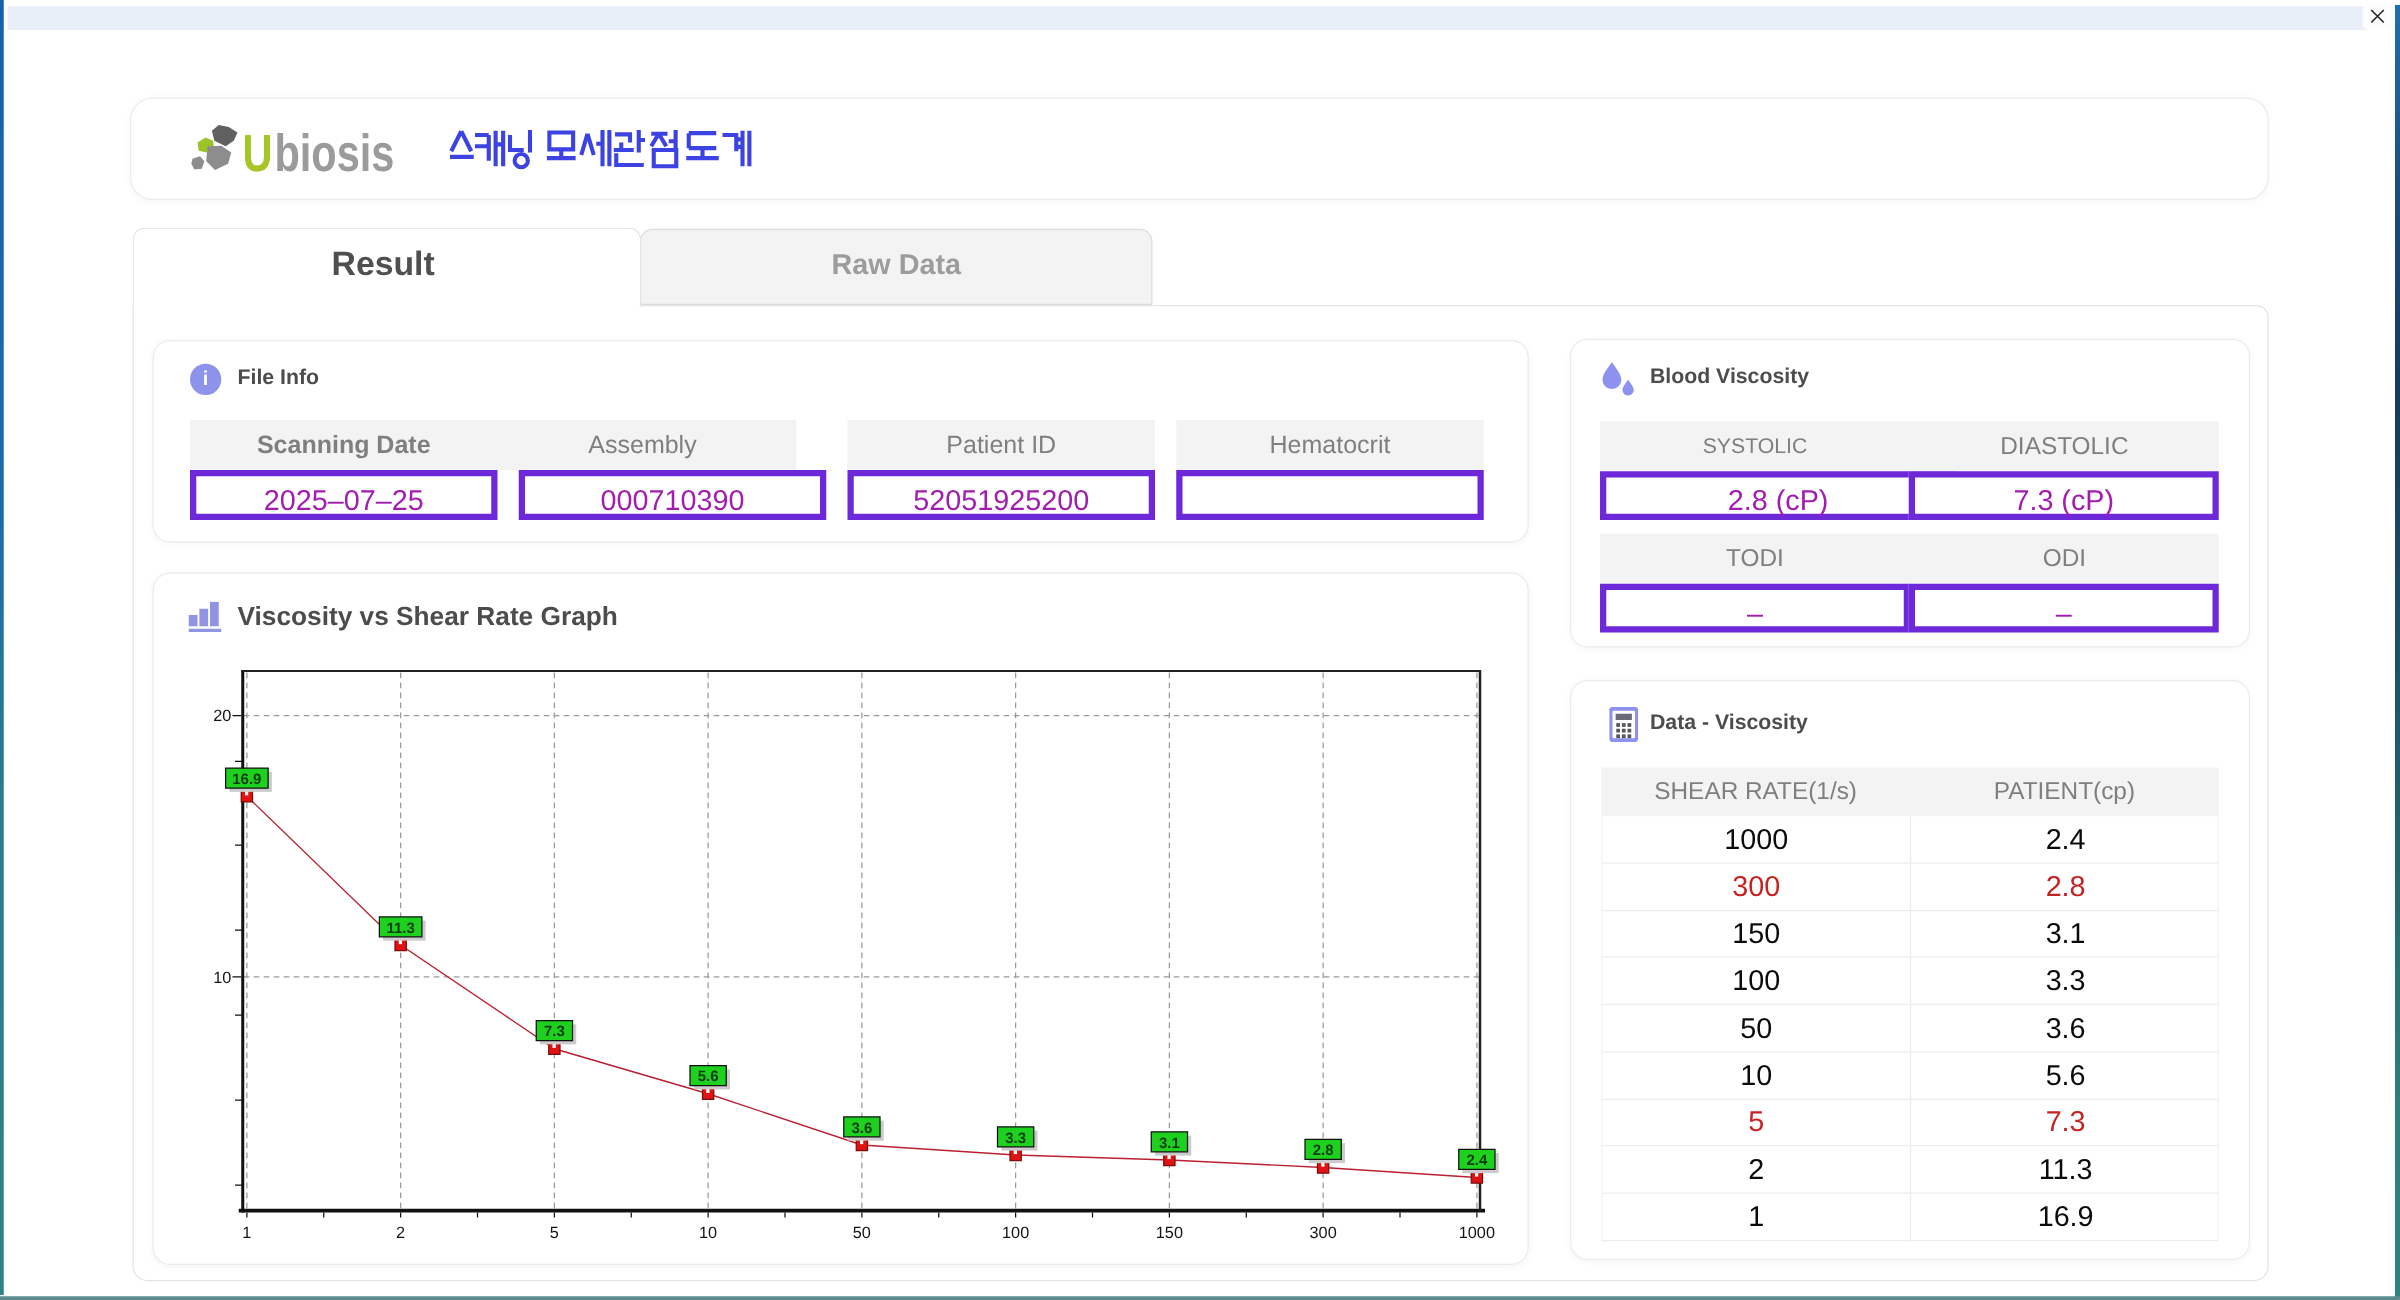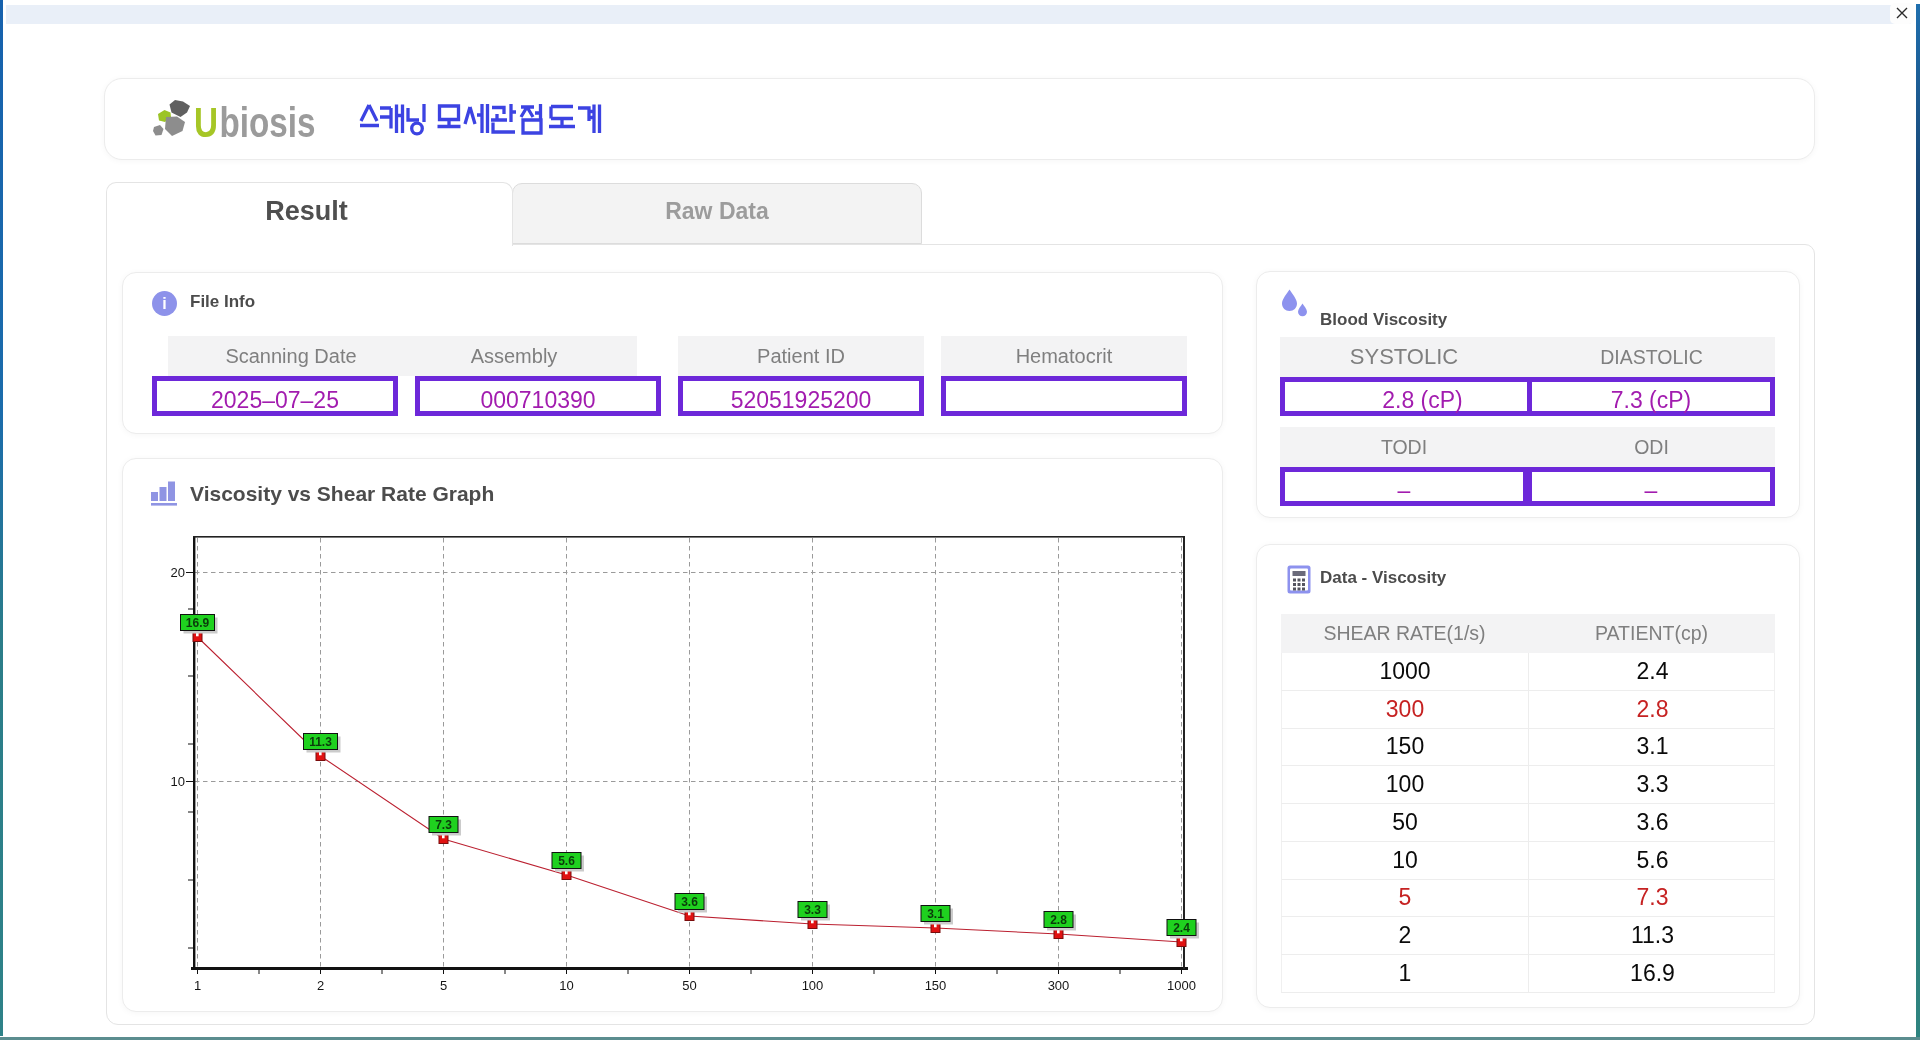--- a/index.html
+++ b/index.html
@@ -92,21 +92,21 @@
   <div class="abs" style="left:106px;top:182px;width:407px;height:64px;background:#fff;
     border:1px solid #e4e4e4;border-bottom:none;border-radius:10px 10px 0 0;"></div>
   <div class="abs" style="left:103px;top:181px;width:407px;height:60px;line-height:60px;
     text-align:center;font-weight:bold;font-size:27px;color:#4f4f4f;">Result</div>
 
   <div class="card" style="left:122px;top:272px;width:1101px;height:162px;"></div>
   <div class="abs" style="left:152px;top:291px;width:25px;height:25px;border-radius:50%;
     background:#8d92ea;color:#fff;font-weight:bold;font-size:16px;text-align:center;
     line-height:25px;">i</div>
   <div class="sechead" style="left:190px;top:292px;">File Info</div>
-  <div class="gcell" style="left:168px;top:336px;width:246px;height:40px;line-height:40px;">Scanning Date</div>
+  <div class="gcell" style="left:152px;top:336px;width:246px;height:40px;line-height:40px;font-weight:bold;">Scanning Date</div>
   <div class="gcell" style="left:391px;top:336px;width:246px;height:40px;line-height:40px;">Assembly</div>
   <div class="gcell" style="left:678px;top:336px;width:246px;height:40px;line-height:40px;">Patient ID</div>
   <div class="gcell" style="left:941px;top:336px;width:246px;height:40px;line-height:40px;">Hematocrit</div>
   <div class="vcell" style="left:152px;top:376px;width:246px;height:40px;line-height:38px;">2025–07–25</div>
   <div class="vcell" style="left:415px;top:376px;width:246px;height:40px;line-height:38px;">000710390</div>
   <div class="vcell" style="left:678px;top:376px;width:246px;height:40px;line-height:38px;">52051925200</div>
   <div class="vcell" style="left:941px;top:376px;width:246px;height:40px;line-height:38px;"></div>
 
   <div class="card" style="left:122px;top:458px;width:1101px;height:554px;"></div>
   <svg class="abs" style="left:150px;top:479px;" width="28" height="27" viewBox="0 0 28 27">
@@ -221,22 +221,22 @@
     <rect x="1045.0" y="461.5" width="29" height="16" fill="#1fd11f" stroke="#111" stroke-width="1"></rect>
     <text x="1059.5" y="474.0" text-anchor="middle" font-family="Liberation Sans, sans-serif" font-size="12" font-weight="bold" fill="#0b3b0b">2.4</text>
 
     </svg>
 
   <div class="card" style="left:1256px;top:271px;width:544px;height:247px;"></div>
   <svg class="abs" style="left:1281px;top:287px;" width="32" height="34" viewBox="0 0 32 34">
     <path d="M8.5,2.5 C11,6.5 16,12 16,16.5 C16,21 12.6,24 8.5,24 C4.4,24 1,21 1,16.5 C1,12 6,6.5 8.5,2.5 Z" fill="#8d92ee"></path>
     <path d="M21.5,16.5 C23,19 26,22.2 26,24.8 C26,27.5 24,29.3 21.5,29.3 C19,29.3 17,27.5 17,24.8 C17,22.2 20,19 21.5,16.5 Z" fill="#8d92ee"></path>
   </svg>
-  <div class="sechead" style="left:1320px;top:291px;margin-top:19px;">Blood Viscosity</div>
-  <div class="gcell" style="left:1280px;top:337px;width:248px;height:40px;line-height:40px;font-size:22px;">SYSTOLIC</div>
+  <div class="sechead" style="left:1320px;top:291px;">Blood Viscosity</div>
+  <div class="gcell" style="left:1280px;top:337px;width:248px;height:40px;line-height:40px;font-size:17px;">SYSTOLIC</div>
   <div class="gcell" style="left:1528px;top:337px;width:247px;height:40px;line-height:40px;font-size:19.5px;">DIASTOLIC</div>
   <div class="vcell" style="left:1280px;top:377px;width:285px;height:39px;line-height:37px;">2.8 (cP)</div>
   <div class="vcell" style="left:1527px;top:377px;width:248px;height:39px;line-height:37px;">7.3 (cP)</div>
   <div class="gcell" style="left:1280px;top:427px;width:248px;height:40px;line-height:40px;font-size:19.5px;">TODI</div>
   <div class="gcell" style="left:1528px;top:427px;width:247px;height:40px;line-height:40px;font-size:19.5px;">ODI</div>
   <div class="vcell" style="left:1280px;top:467px;width:248px;height:39px;line-height:37px;">–</div>
   <div class="vcell" style="left:1527px;top:467px;width:248px;height:39px;line-height:37px;">–</div>
 
   <div class="card" style="left:1256px;top:544px;width:544px;height:464px;"></div>
   <svg class="abs" style="left:1287px;top:565px;" width="24" height="29" viewBox="0 0 24 29">

